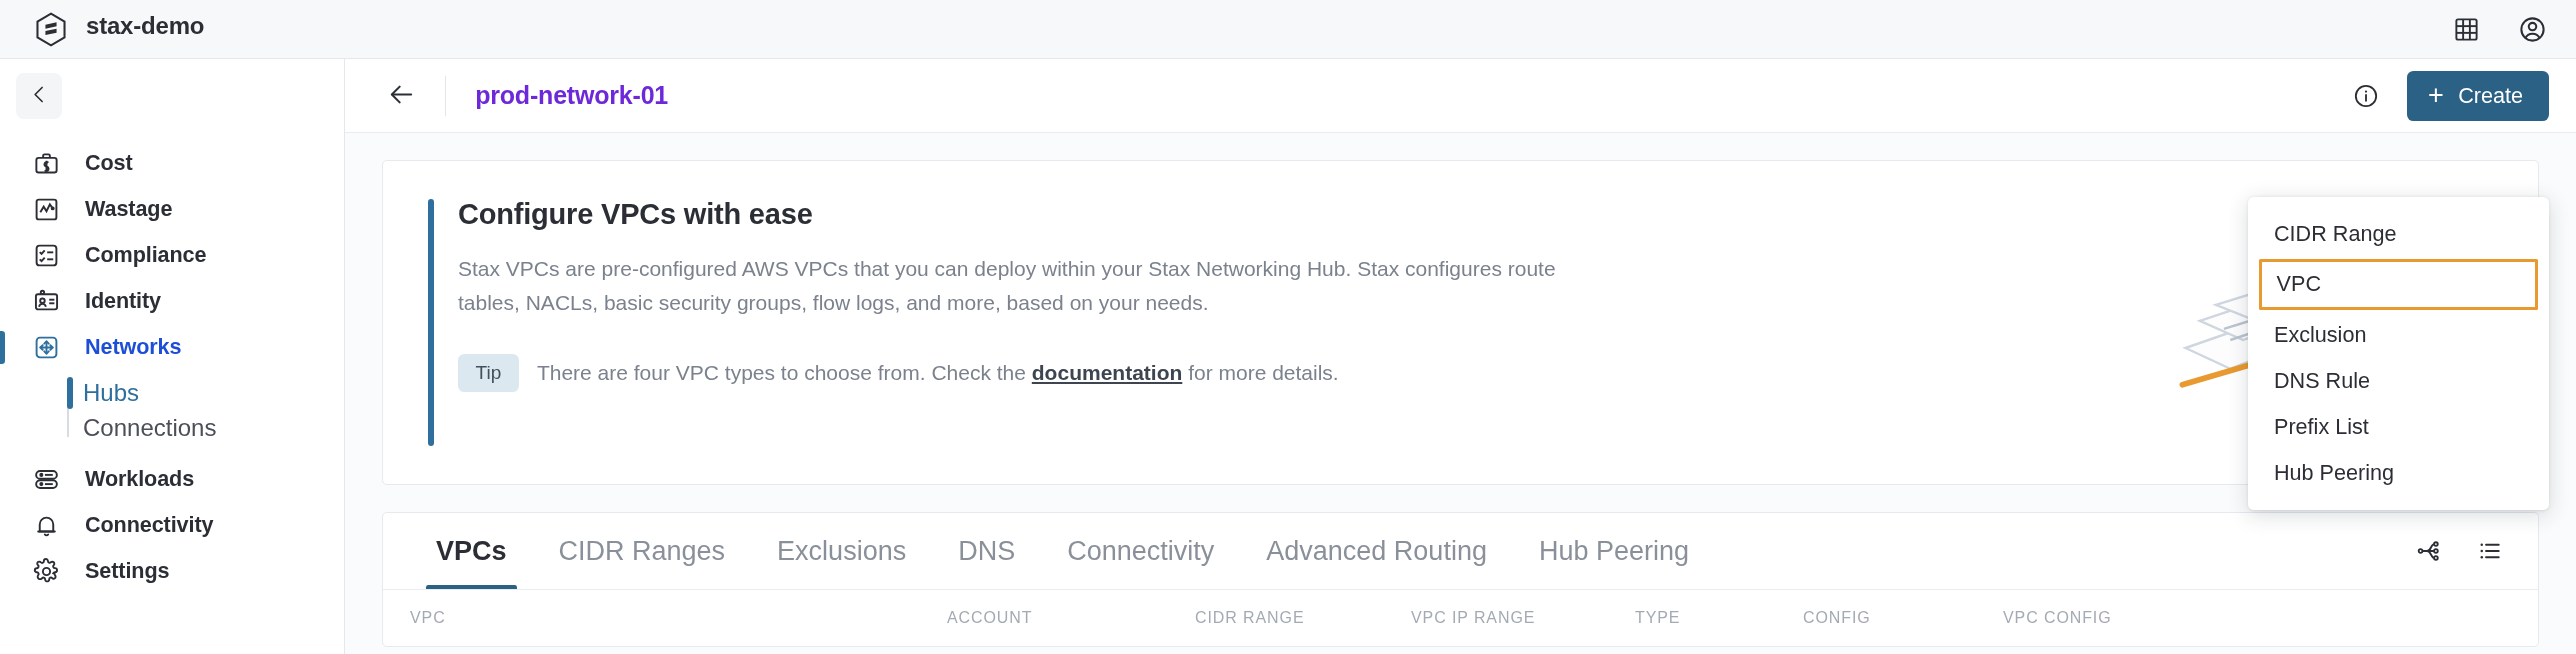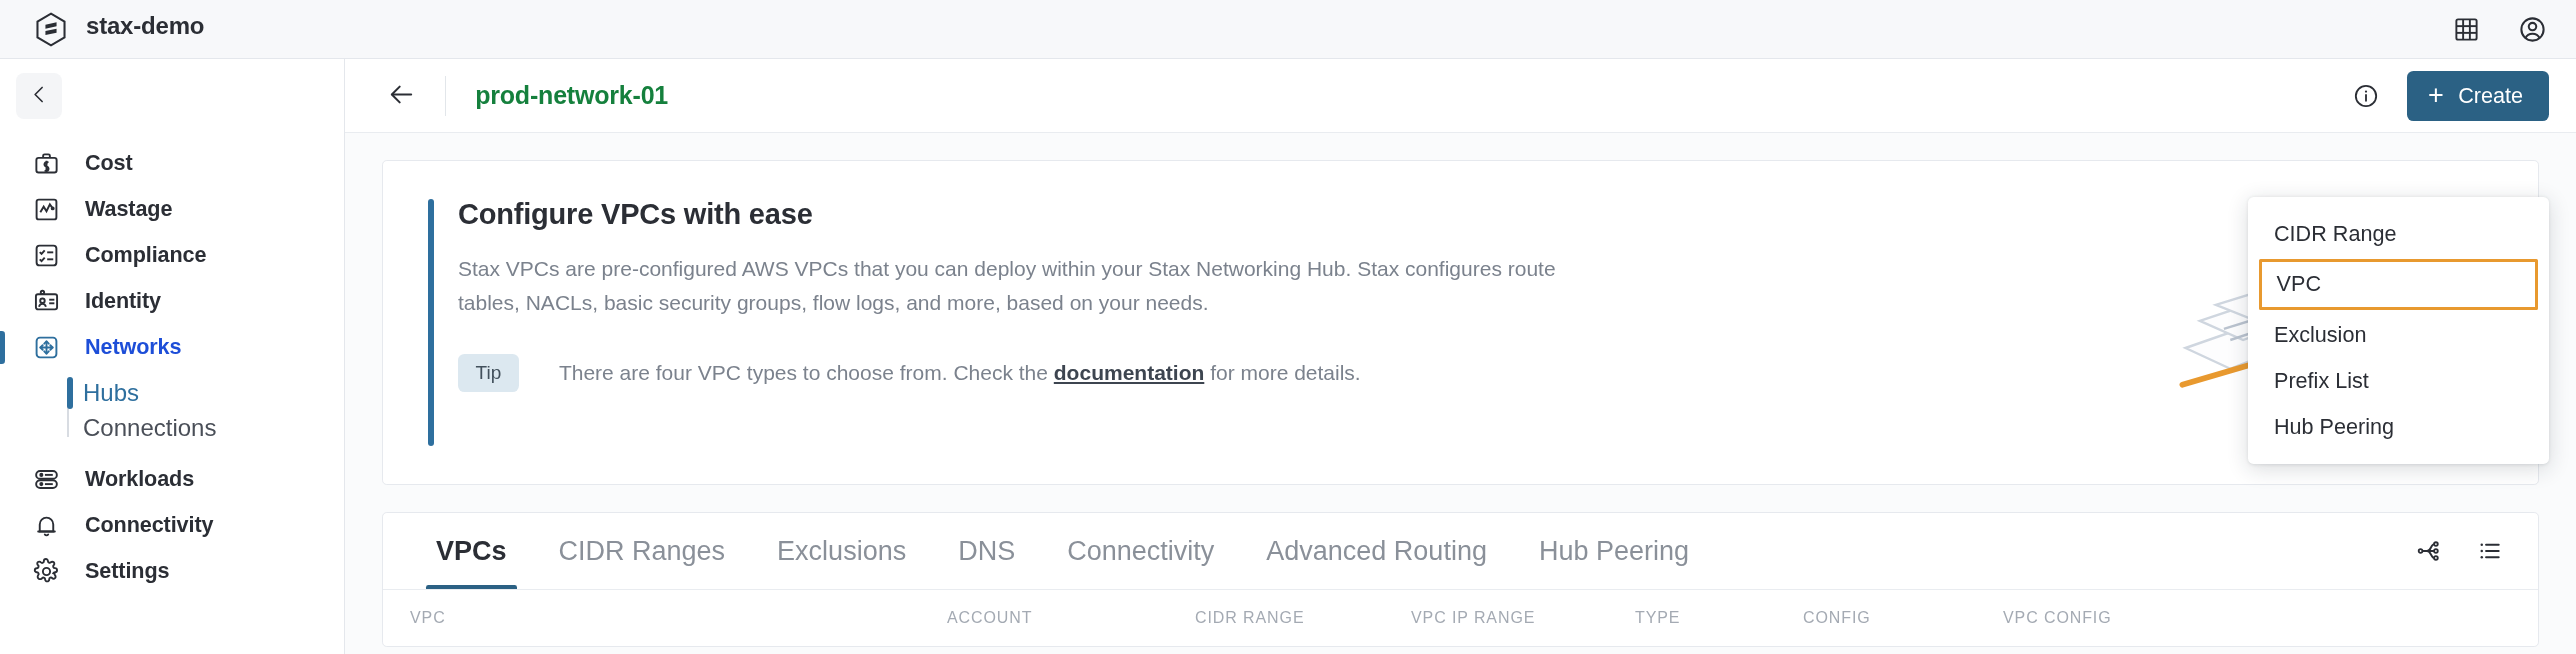--- a/index.html
+++ b/index.html
@@ -77,21 +77,21 @@
   .main { flex: 1; min-width: 0; display: flex; flex-direction: column; background: #fafbfc; position: relative; }
   .page-header {
     height: 74px; min-height: 74px;
     background: #ffffff;
     border-bottom: 0.8px solid #e9ecf0;
     display: flex; align-items: center;
     padding: 0 27px 0 35px;
   }
   .back-btn { width: 43px; height: 43px; display: flex; align-items: center; justify-content: center; cursor: pointer; }
   .hdr-divider { width: 0.8px; height: 40px; background: #e2e6ea; margin: 0 29px 0 22.4px; }
-  .page-title { font-size: 25px; font-weight: 700; color: #15803d; letter-spacing: -0.2px; }
+  .page-title { font-size: 25px; font-weight: 700; color: #6d28d9; letter-spacing: -0.2px; }
   .hdr-spacer { flex: 1; }
   .hdr-right { display: flex; align-items: center; gap: 24px; }
   .info-icon { width: 35px; height: 35px; display: flex; align-items: center; justify-content: center; cursor: pointer; }
   .create-btn {
     background: #2b6184; color: #ffffff;
     height: 50px; border-radius: 6.4px;
     display: flex; align-items: center; gap: 14.4px;
     padding: 0 26px 0 21px;
     font-size: 21.6px; font-weight: 400;
     cursor: pointer; border: none;
@@ -109,21 +109,21 @@
     position: relative;
     overflow: hidden;
     padding: 37px 42px 37px 45px;
     display: flex;
     min-height: 325px;
   }
   .info-accent { position: absolute; left: 45px; top: 38px; bottom: 38px; width: 5.6px; background: #2e6f9e; border-radius: 3.2px; }
   .info-text { padding-left: 30px; max-width: 1146px; }
   .info-title { font-size: 29px; font-weight: 700; color: #2b2e35; letter-spacing: -0.2px; }
   .info-desc { margin-top: 21px; font-size: 21px; line-height: 1.62; color: #7b828d; }
-  .tip-row { margin-top: 34px; display: flex; align-items: center; gap: 40px; }
+  .tip-row { margin-top: 34px; display: flex; align-items: center; gap: 18px; }
   .tip-badge {
     background: #dce8f0; color: #42505c;
     border-radius: 6.4px; padding: 8px 17.6px;
     font-size: 19px;
   }
   .tip-text { font-size: 21px; color: #7b828d; }
   .tip-link { color: #3d4550; text-decoration: underline; font-weight: 700; cursor: pointer; }
   .card-art { position: absolute; right: 48px; bottom: 16px; width: 337px; height: 240px; pointer-events: none; }
 
   
@@ -480,20 +480,23 @@
         <div class="dd-item">
             <span>CIDR Range</span>
           </div>
         <div class="dd-item highlight">
             <span>VPC</span>
           </div>
         <div class="dd-item">
             <span>Exclusion</span>
           </div>
         <div class="dd-item">
+            <span>DNS Rule</span>
+          </div>
+        <div class="dd-item">
             <span>Prefix List</span>
           </div>
         <div class="dd-item">
             <span>Hub Peering</span>
           </div>
       </div>
 
     </div>
   </div>
 </div>

